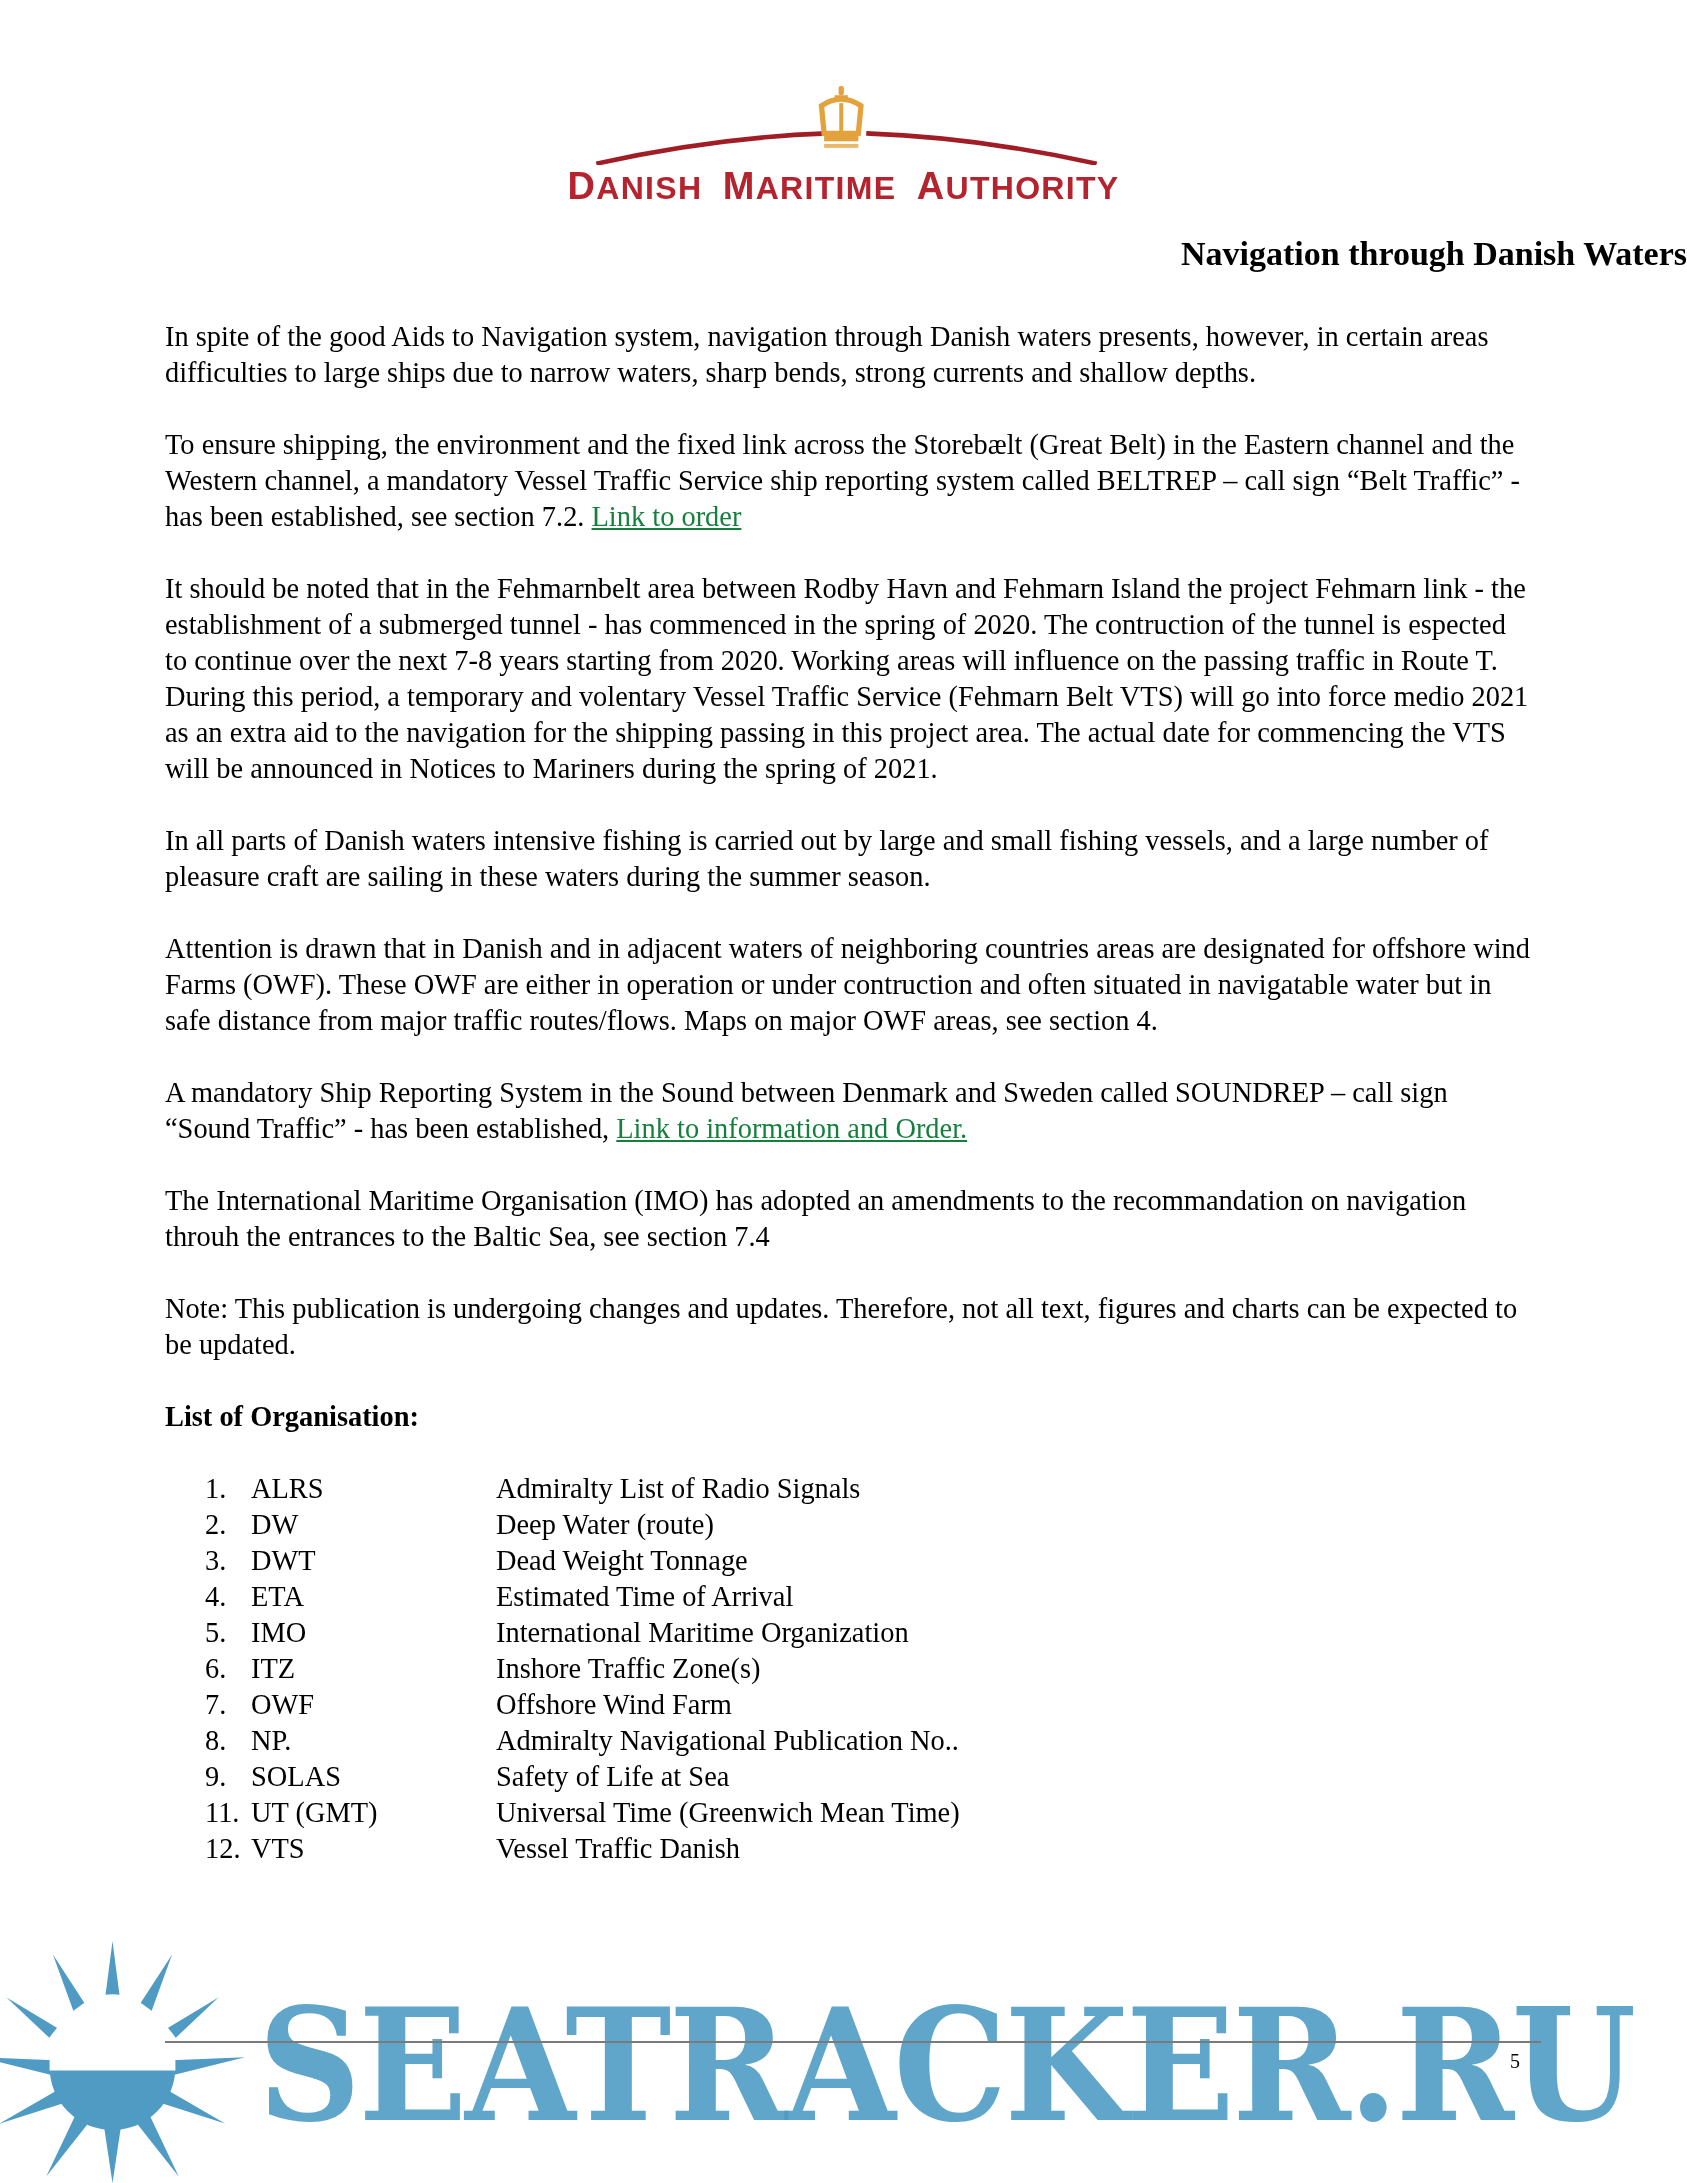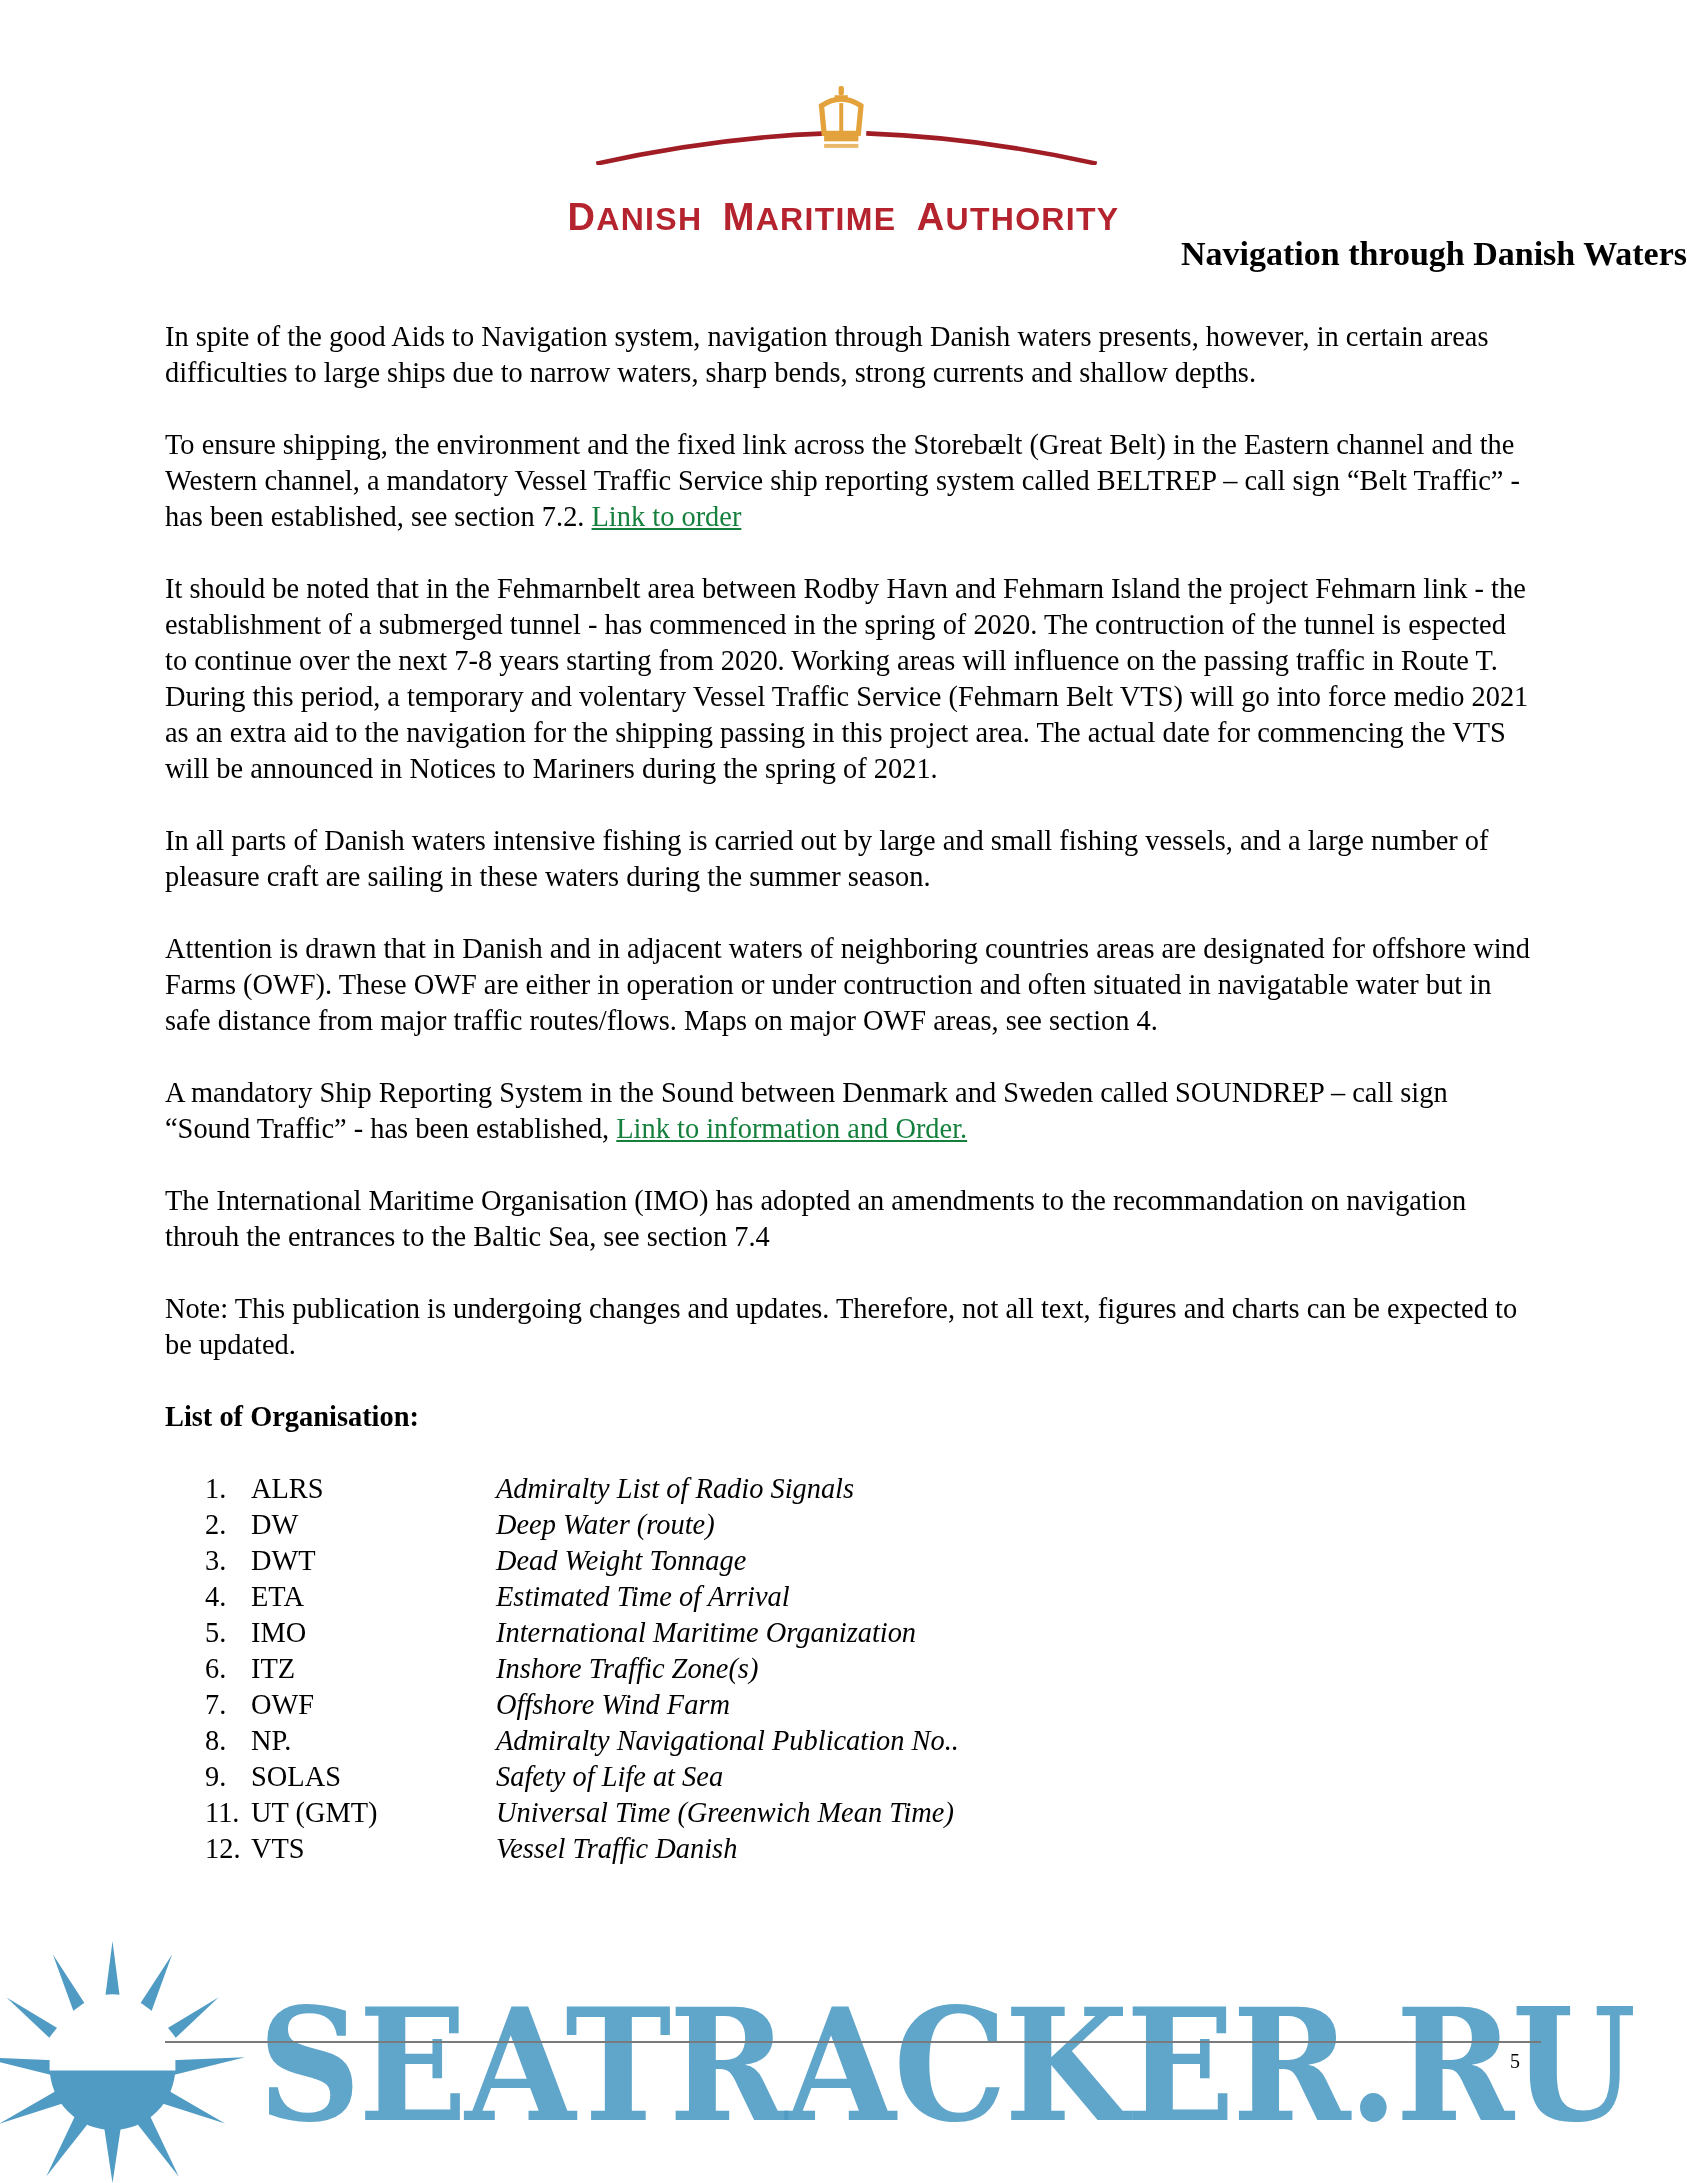--- a/index.html
+++ b/index.html
@@ -2,33 +2,33 @@
 <html style="font-size:10.6px"><head>
 <meta charset="utf-8">
 <style>
   html, body { margin: 0; padding: 0; background: #ffffff; }
   body { width: 1687px; height: 2183px; position: relative; overflow: hidden;
          font-family: "Liberation Serif", "DejaVu Serif", serif; color: #000; }
   .logo { position: absolute; left: 0; top: 86px; width: 1687px; height: 132px; }
   .logo svg { position: absolute; left: 582px; top: 0; }
   .logo-text { position: absolute; left: 0; width: 1687px; top: 79px; text-align: center;
                font-family: "Liberation Sans", "DejaVu Sans", sans-serif; font-weight: bold;
-               color: #b5242e; font-size: 32px; letter-spacing: 1.3px; margin-top: 31px; }
+               color: #b5242e; font-size: 32px; letter-spacing: 1.3px; }
   .logo-text .big { font-size: 38px; }
   .title { position: absolute; top: 235px; left: 0; width: 1687px; text-align: right;
            font-size: 34px; font-weight: bold; }
   .content { position: absolute; left: 165px; top: 319px; width: 1370px; font-size: 28.4px; line-height: 36px; }
   .content p { margin: 0 0 36px 0; }
   .content a { color: #15803d; text-decoration: underline; }
   .abbr-title { font-weight: bold; margin: 0 0 36px 0; }
   .abbr-list { margin: 0; padding: 0; list-style: none; }
   .abbr-row { display: flex; height: 36px; }
   .abbr-num { width: 46px; padding-left: 40px; }
   .abbr-code { width: 245px; }
-  .abbr-def { flex: 1; font-style: italic; }
+  .abbr-def { flex: 1; }
   .footer-line { position: absolute; left: 165px; top: 2041px; width: 1376px; height: 2px; background: #7a7a7a; }
   .page-num { position: absolute; left: 1510px; top: 2050px; font-size: 20px; }
   .watermark { position: absolute; left: 0; top: 1938px; width: 1687px; height: 245px; pointer-events: none; }
 </style>
 </head>
 <body>
 
 <div class="logo">
   <svg width="529" height="79" viewBox="0 0 800 120">
     <path d="M20 118 Q 200 78 370 72" stroke="#a11d25" stroke-width="7" fill="none"></path>

